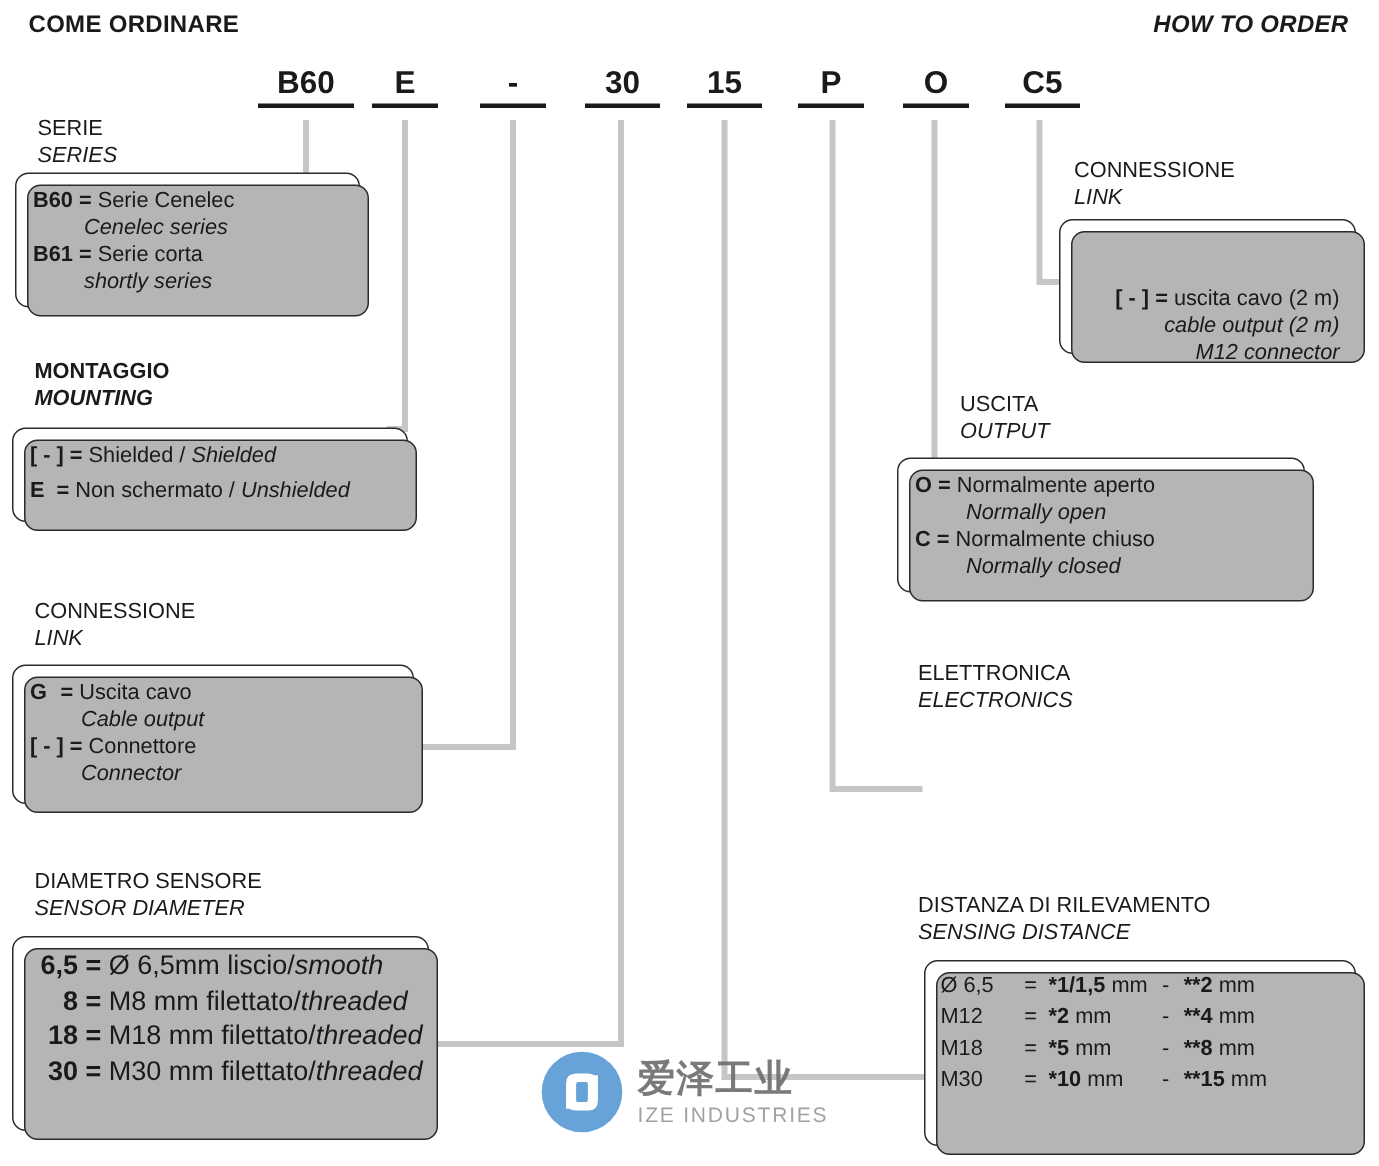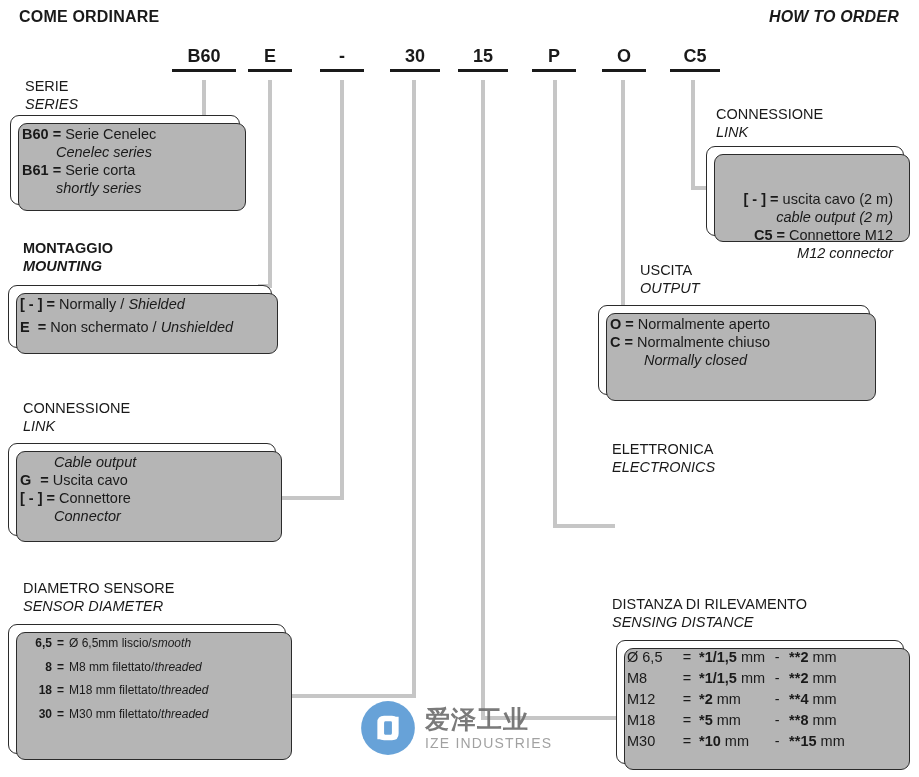--- a/index.html
+++ b/index.html
@@ -12,21 +12,21 @@
     overflow:hidden;
   }
   .stage{position:absolute;left:0;top:0;width:919px;height:777px;}
 
   
   .hdr{position:absolute;font-size:16px;font-weight:bold;letter-spacing:.2px;}
   #hdr-left{left:19px;top:8px;}
   #hdr-right{right:20px;top:8px;font-style:italic;}
 
   
-  .code-tok{position:absolute;top:44px;text-align:center;font-weight:bold;font-size:18px;line-height:24px;}
+  .code-tok{position:absolute;top:44px;text-align:center;font-weight:bold;font-size:21px;line-height:24px;}
   .code-tok .glyph{display:block;}
   .code-tok .rule{display:block;height:3px;background:#1a1a1a;margin-top:1px;}
 
   
   .ln{position:absolute;background:#c6c6c6;}
   .lnv{width:4px;}
   .lnh{height:4px;}
 
   
   .gtitle{position:absolute;font-size:14.5px;line-height:17.5px;white-space:nowrap;}
@@ -48,21 +48,21 @@
   
   .sd{display:table;border-collapse:collapse;}
   .sd .r{display:table-row;}
   .sd .c{display:table-cell;font-size:14.5px;line-height:21px;white-space:nowrap;padding-right:4px;}
   .sd .c1{min-width:48px;}
   .sd .c2{min-width:16px;text-align:center;}
 
   
   .dt{display:table;}
   .dt .r{display:table-row;}
-  .dt .c{display:table-cell;font-size:12px;line-height:23.5px;white-space:nowrap;}
+  .dt .c{display:table-cell;font-size:18px;line-height:23.5px;white-space:nowrap;}
   .dt .c1{text-align:right;font-weight:bold;padding-right:5px;min-width:34px;}
   .dt .c2{padding-right:5px;font-weight:bold;}
 
   
   #watermark{position:absolute;left:360px;top:700px;z-index:6;display:flex;align-items:center;gap:9px;opacity:.92;}
   #wm-logo{width:56px;height:56px;flex:0 0 56px;}
   #wm-text{display:flex;flex-direction:column;line-height:1;}
   #wm-cn{font-size:25px;font-weight:bold;color:#6f6f6f;letter-spacing:1px;}
   #wm-en{font-size:14px;color:#9a9a9a;letter-spacing:1.2px;margin-top:4px;}
 </style>
@@ -150,42 +150,42 @@
 
   <div class="gtitle" style="left:23px;top:240px;font-weight:bold;">
     <span>MONTAGGIO</span>
     <span class="it">MOUNTING</span>
   </div>
   <div class="box" style="left:8px;top:285px;width:264px;height:63px;">
     <div class="inner" style="padding-top:7px;">
       <span class="row" style="line-height:23px;">
         <b class="b">[ - ]</b>
         <b class="b">=</b>
-        <span>Normally / </span><span class="i">Shielded</span>
+        <span>Shielded / </span><span class="i">Shielded</span>
       </span>
       <span class="row" style="line-height:23px;">
         <b class="b">E</b>
         <b class="b" style="padding-left:4px;">=</b>
         <span>Non schermato / </span><span class="i">Unshielded</span>
       </span>
     </div>
   </div>
 
   <div class="gtitle" style="left:23px;top:400px;">
     <span>CONNESSIONE</span>
     <span class="it">LINK</span>
   </div>
   <div class="box" style="left:8px;top:443px;width:268px;height:93px;">
     <div class="inner">
-      <span class="row ind i">Cable output</span>
       <span class="row">
         <b class="b">G</b>
         <b class="b" style="padding-left:5px;">=</b>
         <span>Uscita cavo</span>
       </span>
+      <span class="row ind i">Cable output</span>
       <span class="row">
         <b class="b">[ - ]</b>
         <b class="b">=</b>
         <span>Connettore</span>
       </span>
       <span class="row ind i">Connector</span>
     </div>
   </div>
 
   <div class="gtitle" style="left:23px;top:580px;">
@@ -223,38 +223,35 @@
     <span>CONNESSIONE</span>
     <span class="it">LINK</span>
   </div>
   <div class="box" style="left:706px;top:146px;width:198px;height:90px;">
     <div class="inner" style="padding:8px 10px;">
       <span class="row" style="text-align:right;display:block;margin-top:35px;">
         <b class="b">[ - ] =</b>
         <span>uscita cavo (2 m)</span>
       </span>
       <span class="row i" style="text-align:right;display:block;">cable output (2 m)</span>
-      <span class="row" style="text-align:right;display:block;">
-        <b class="b">C5 =</b>
-        <span>Connettore M12</span>
-      </span>
       <span class="row i" style="text-align:right;display:block;">M12 connector</span>
     </div>
   </div>
 
   <div class="gtitle" style="left:640px;top:262px;">
     <span>USCITA</span>
     <span class="it">OUTPUT</span>
   </div>
   <div class="box" style="left:598px;top:305px;width:272px;height:90px;">
     <div class="inner">
       <span class="row">
         <b class="b">O =</b>
         <span>Normalmente aperto</span>
       </span>
+      <span class="row ind i">Normally open</span>
       <span class="row">
         <b class="b">C =</b>
         <span>Normalmente chiuso</span>
       </span>
       <span class="row ind i">Normally closed</span>
     </div>
   </div>
 
   <div class="gtitle" style="left:612px;top:441px;">
     <span>ELETTRONICA</span>
@@ -263,27 +260,20 @@
 
   <div class="gtitle" style="left:612px;top:596px;">
     <span>DISTANZA DI RILEVAMENTO</span>
     <span class="it">SENSING DISTANCE</span>
   </div>
   <div class="box" style="left:616px;top:640px;width:288px;height:124px;">
     <div class="inner" style="padding:6px 10px;">
       <div class="sd" id="tbl-distanza">
           <div class="r">
             <div class="c c1">Ø 6,5</div>
-            <div class="c c2">=</div>
-            <div class="c "><span class="b">*</span><span class="b">1/1,5</span><span> mm</span></div>
-            <div class="c c2">-</div>
-            <div class="c "><span class="b">**</span><span class="b">2</span><span> mm</span></div>
-          </div>
-          <div class="r">
-            <div class="c c1">M8</div>
             <div class="c c2">=</div>
             <div class="c "><span class="b">*</span><span class="b">1/1,5</span><span> mm</span></div>
             <div class="c c2">-</div>
             <div class="c "><span class="b">**</span><span class="b">2</span><span> mm</span></div>
           </div>
           <div class="r">
             <div class="c c1">M12</div>
             <div class="c c2">=</div>
             <div class="c "><span class="b">*</span><span class="b">2</span><span> mm</span></div>
             <div class="c c2">-</div>

